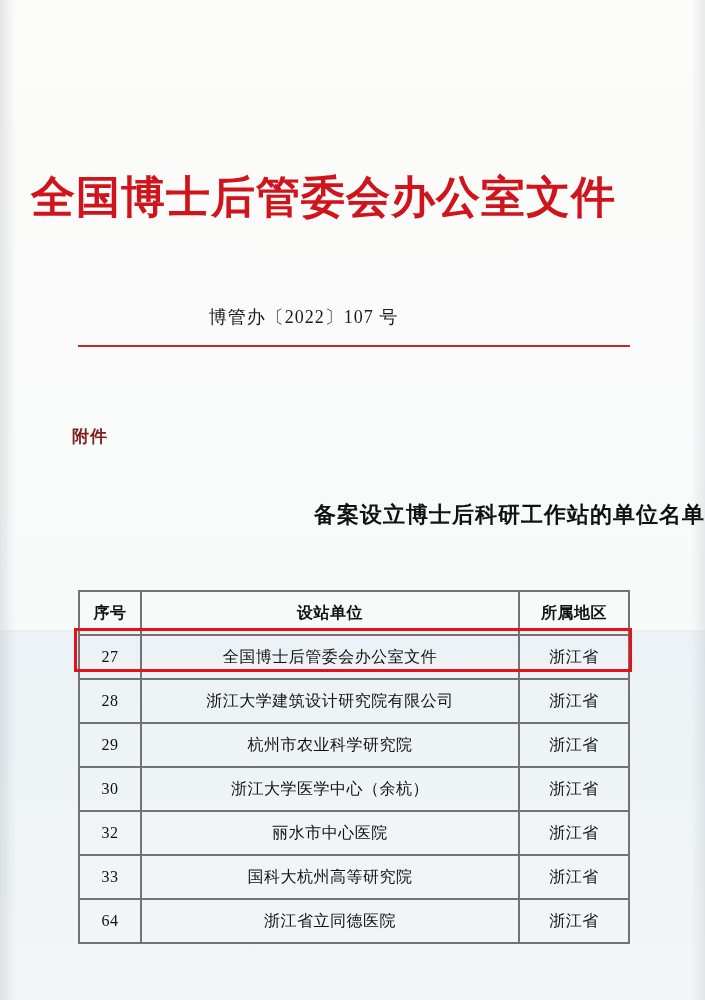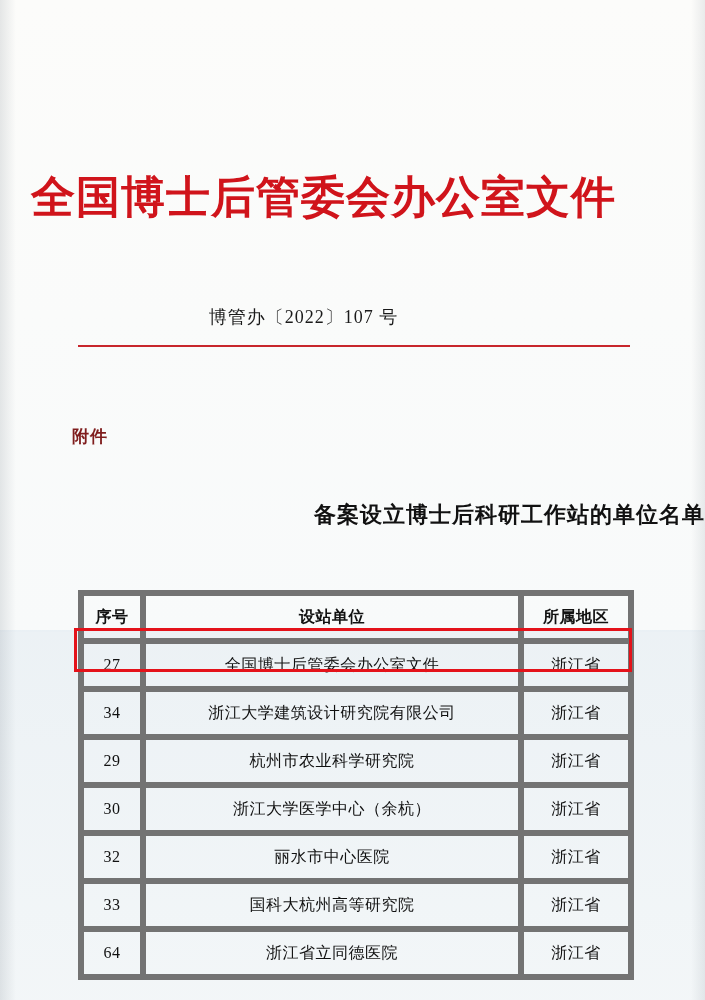--- a/index.html
+++ b/index.html
@@ -98,21 +98,21 @@
   table.unit-table {
     position: absolute;
     top: 590px;
     left: 78px;
     width: 550px;
     border-collapse: collapse;
     table-layout: fixed;
   }
   table.unit-table th,
   table.unit-table td {
-    border: 6px solid #737373;
+    border: 2px solid #737373;
     height: 40px;
     text-align: center;
     vertical-align: middle;
     font-size: 16px;
     color: #111;
     font-family: "Liberation Serif", "DejaVu Serif", serif;
     letter-spacing: 0.5px;
     background: transparent;
   }
   table.unit-table th {
@@ -183,21 +183,21 @@
         <th>所属地区</th>
       </tr>
     </thead>
     <tbody>
       <tr class="highlight-row">
         <td>27</td>
         <td>全国博士后管委会办公室文件</td>
         <td>浙江省</td>
       </tr>
       <tr>
-        <td>34</td>
+        <td>28</td>
         <td>浙江大学建筑设计研究院有限公司</td>
         <td>浙江省</td>
       </tr>
       <tr>
         <td>29</td>
         <td>杭州市农业科学研究院</td>
         <td>浙江省</td>
       </tr>
       <tr>
         <td>30</td>

